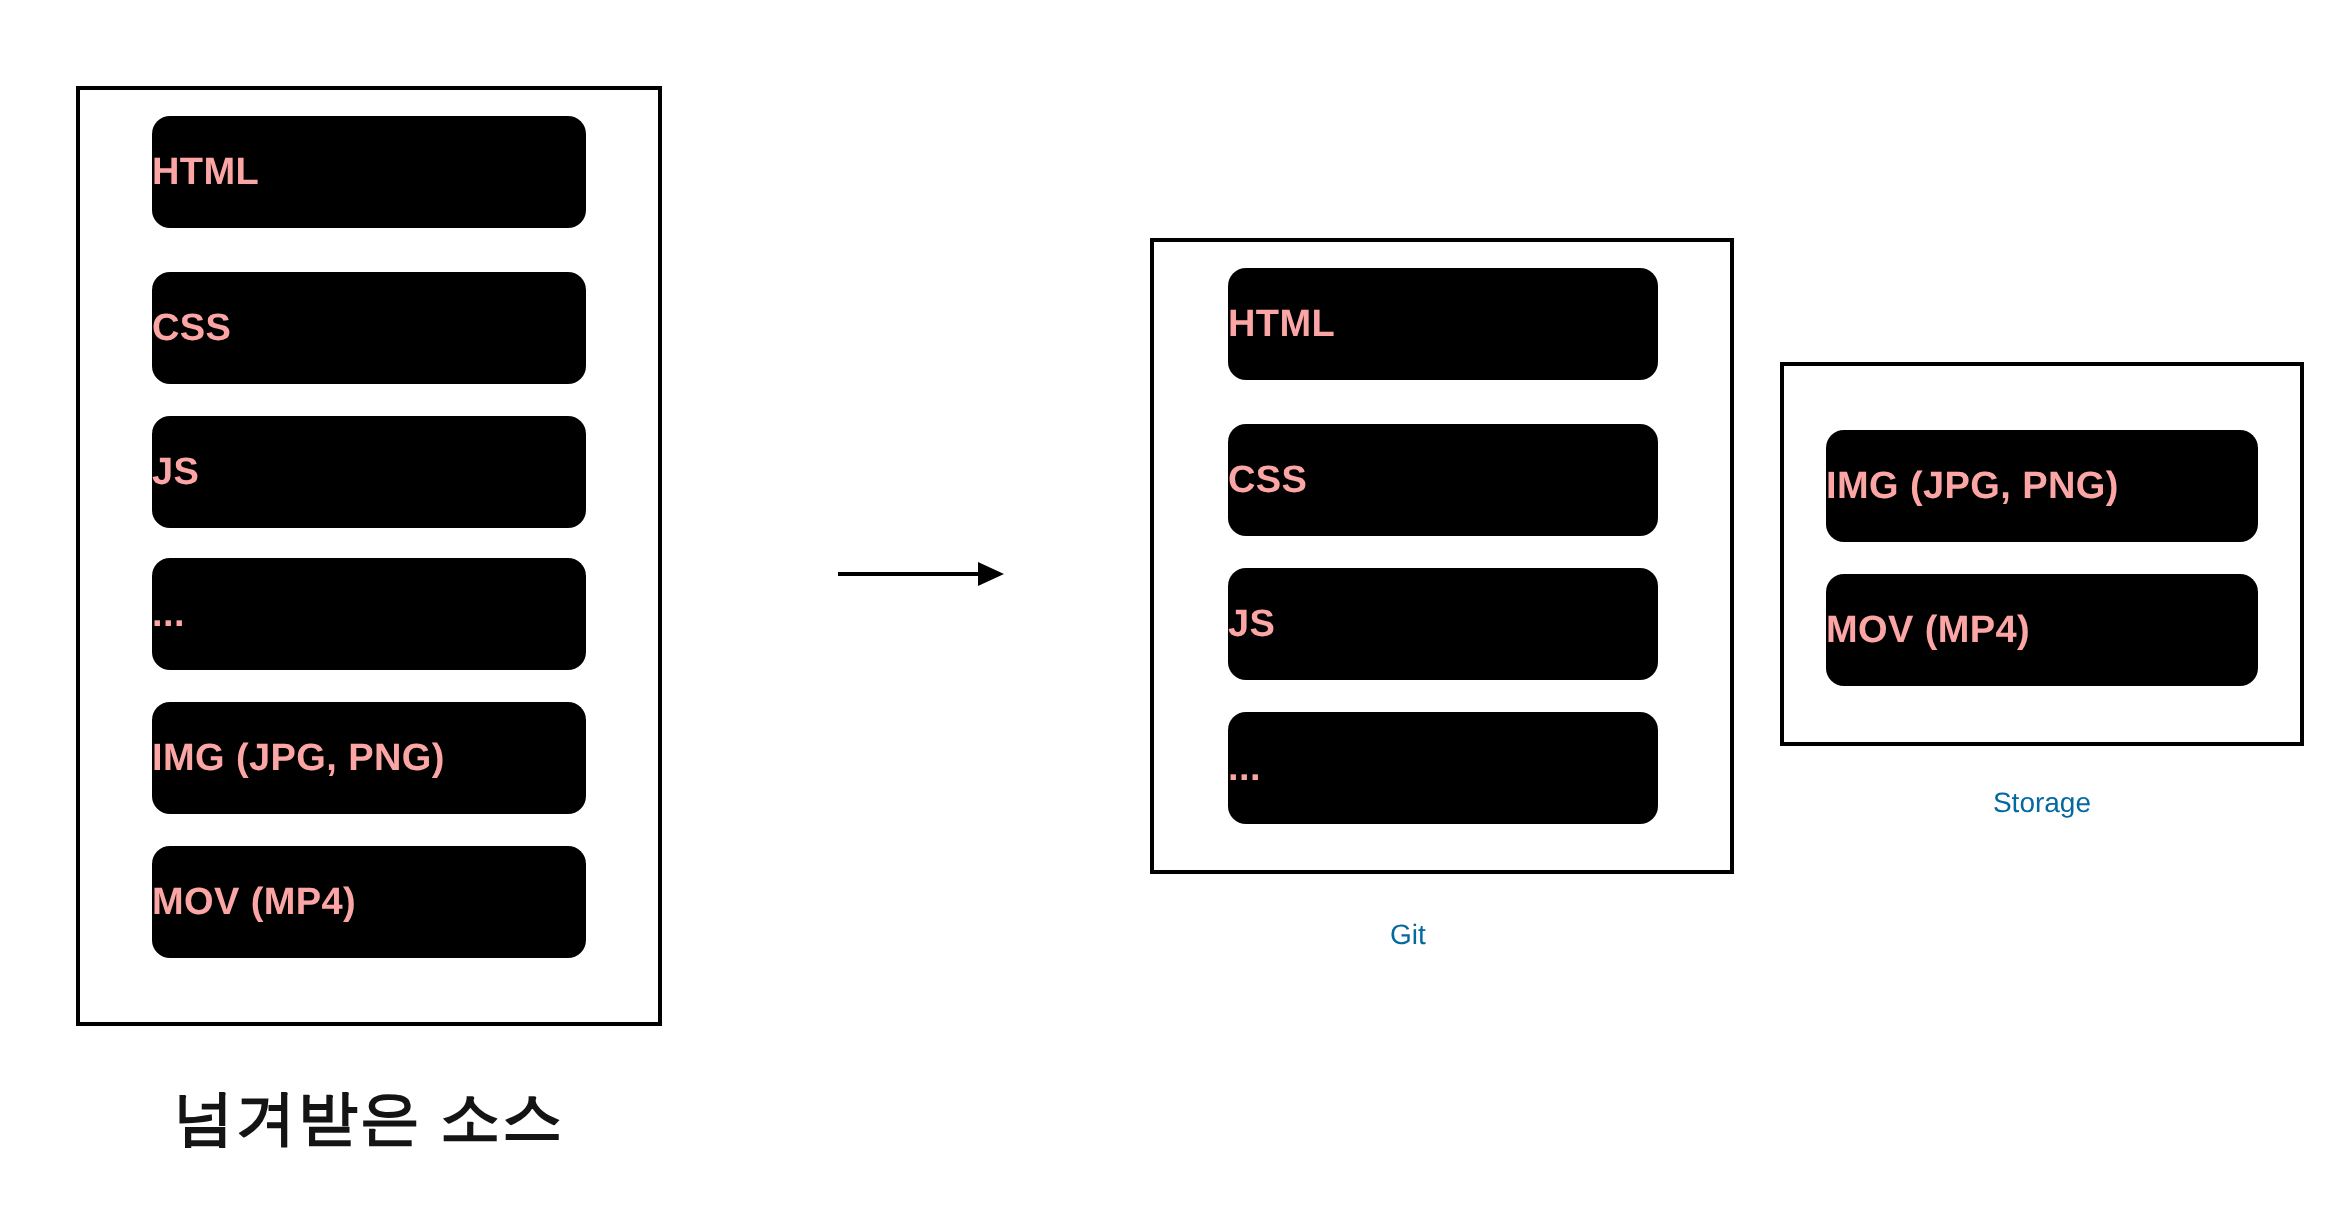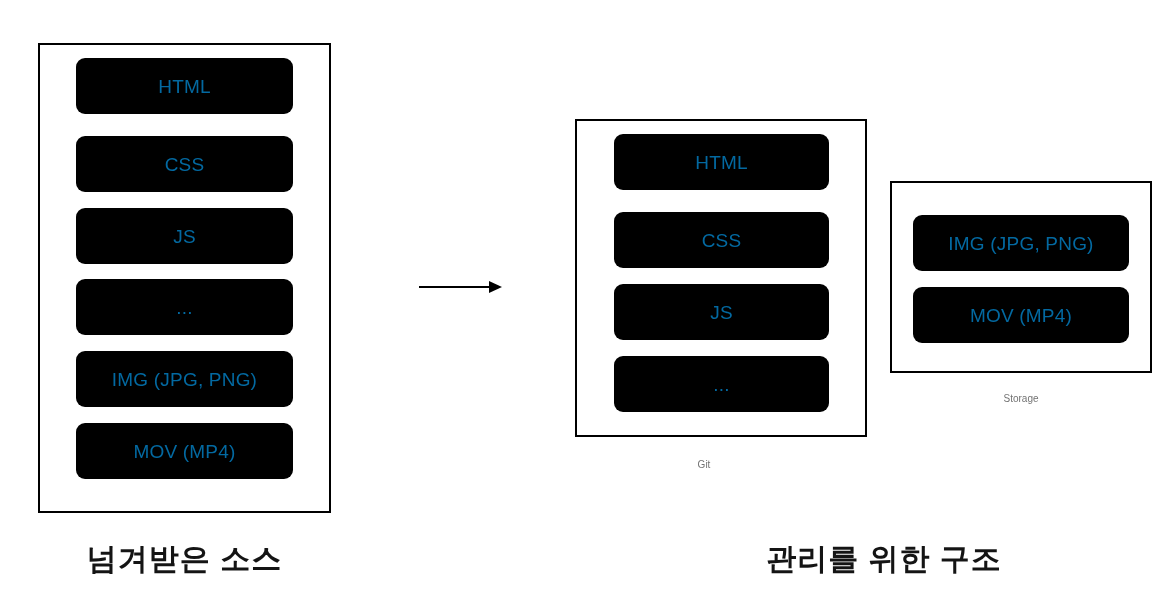--- a/index.html
+++ b/index.html
@@ -25,26 +25,25 @@
     background: #ffffff;
     border: 2px solid #000000;
     box-sizing: border-box;
   }
 
   
   .chip {
     position: absolute;
     background: #000000;
     border-radius: 9px;
-    color: #0369a1;
+    color: #fca5a5;
     display: flex;
     align-items: center;
-    justify-content: center;
     box-sizing: border-box;
-    font-weight: normal;
+    font-weight: bold;
     letter-spacing: 0.2px;
     user-select: none;
   }
   .chip-label {
     display: block;
     line-height: 1;
     white-space: nowrap;
   }
 
   
@@ -97,22 +96,22 @@
     width: 216px;
     height: 56px;
     font-size: 19px;
   }
   .stor-chip.i0 { top: 215px; }
   .stor-chip.i1 { top: 287px; }
 
   
   .group-caption {
     position: absolute;
-    font-size: 10px;
-    color: #737373;
+    font-size: 14px;
+    color: #0369a1;
     text-align: center;
     white-space: nowrap;
   }
   #git-caption {
     left: 558px;
     top: 459px;
     width: 292px;
   }
   #storage-caption {
     left: 890px;
@@ -205,15 +204,14 @@
 
   <div class="chip stor-chip i0">
     <span class="chip-label">IMG (JPG, PNG)</span>
   </div>
   <div class="chip stor-chip i1">
     <span class="chip-label">MOV (MP4)</span>
   </div>
 
   <div class="group-caption" id="storage-caption">Storage</div>
 
-  <div class="section-heading" id="heading-right">관리를 위한 구조</div>
 
 </div>
 
 </body></html>

